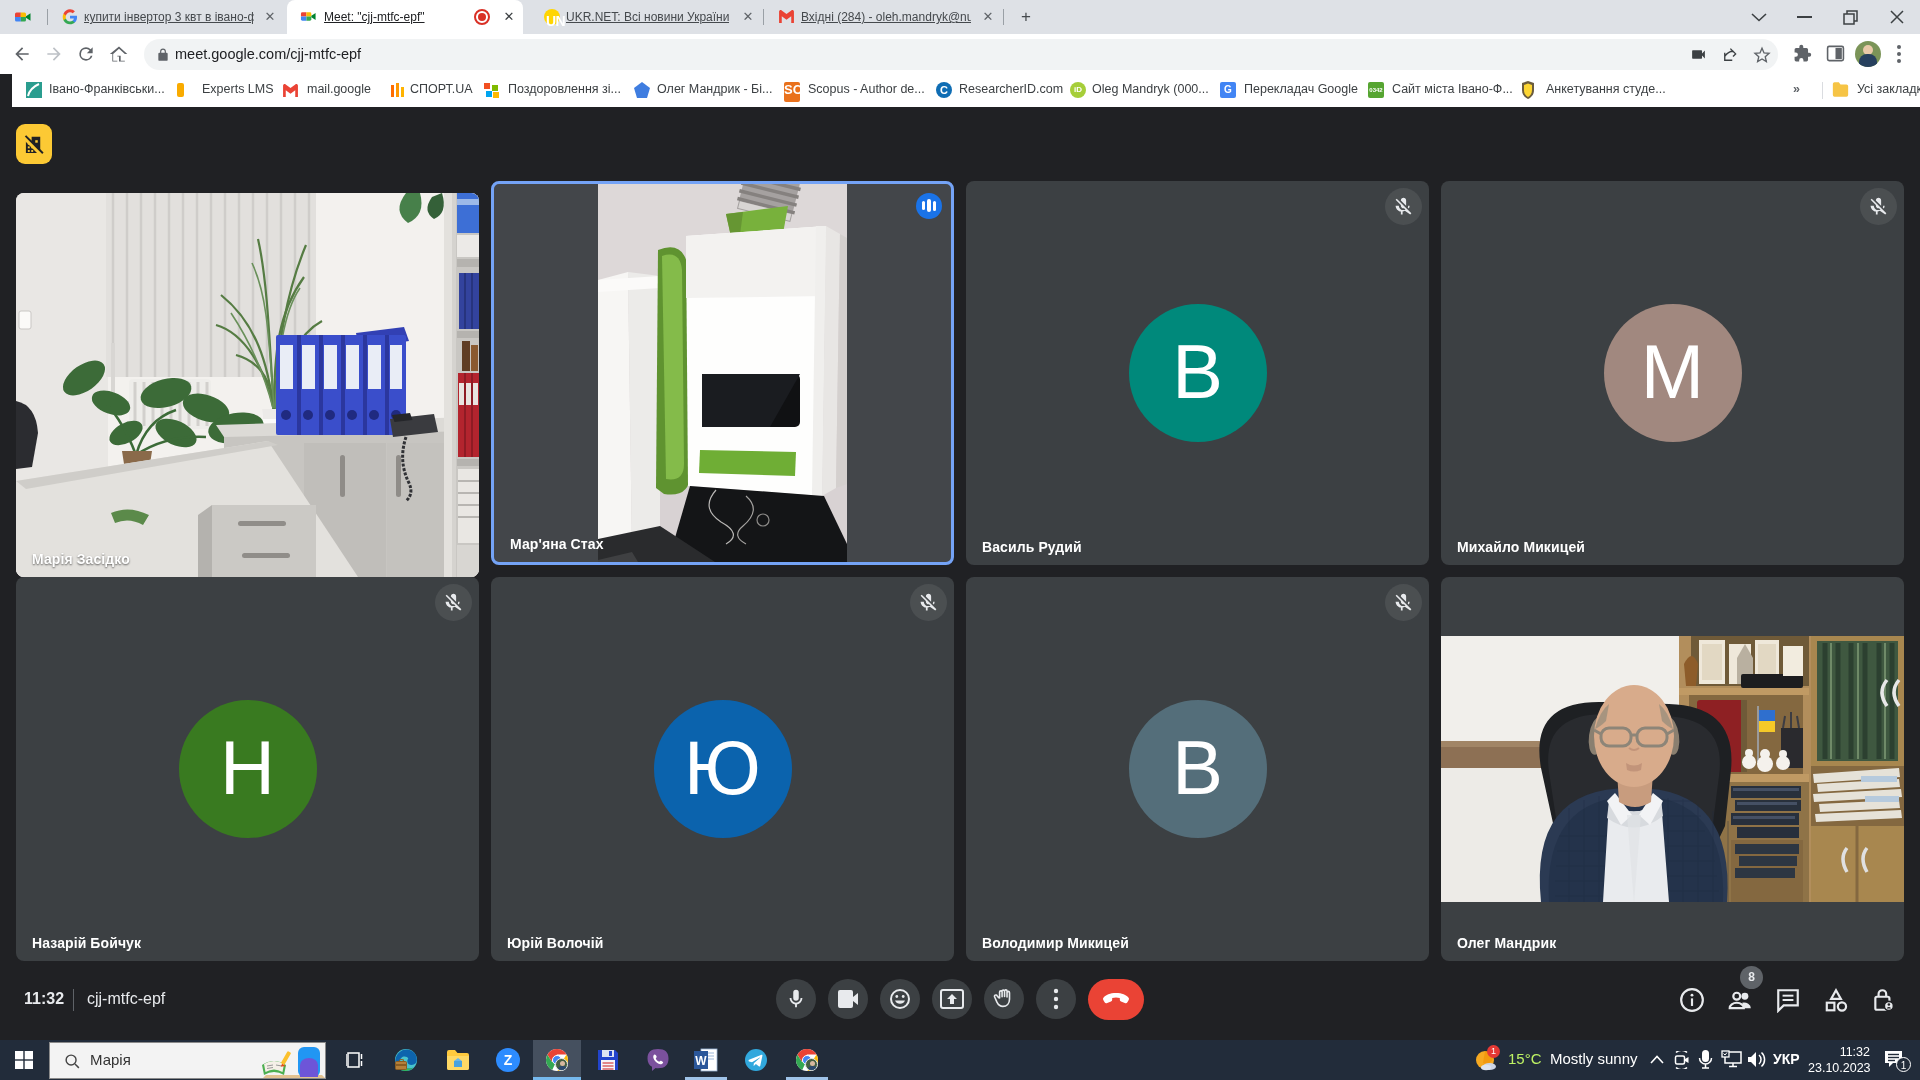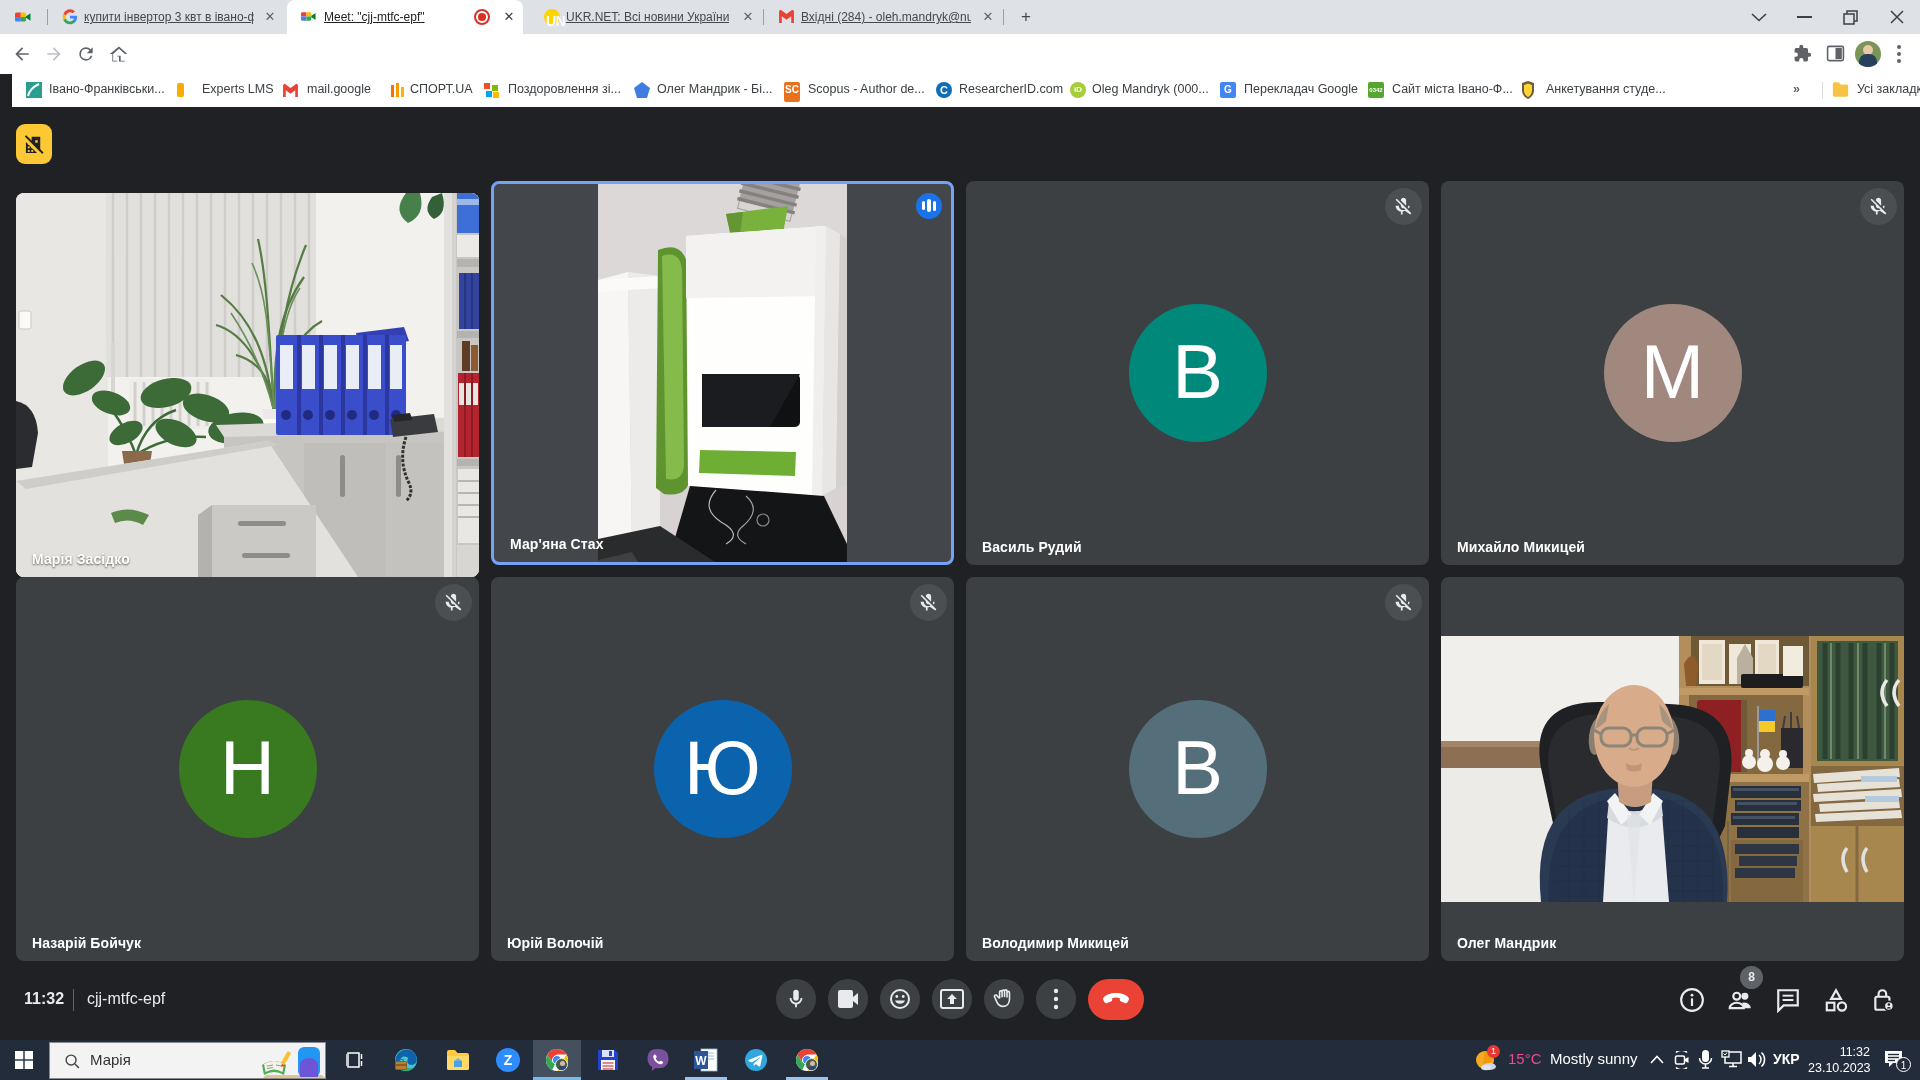--- a/index.html
+++ b/index.html
@@ -109,20 +109,36 @@
     </svg>
   <svg class="abs" style="left:44px;top:10px" width="20" height="20" viewBox="0 0 24 24">
       <path d="M4 11h12.2l-5.6-5.6L12 4l8 8-8 8-1.4-1.4 5.6-5.6H4v-2z" fill="#bdc1c6"></path>
     </svg>
   <svg class="abs" style="left:76px;top:10px" width="20" height="20" viewBox="0 0 24 24">
       <path d="M17.65 6.35A7.96 7.96 0 0 0 12 4a8 8 0 1 0 7.73 10h-2.08A6 6 0 1 1 12 6c1.66 0 3.14.69 4.22 1.78L13 11h7V4l-2.35 2.35z" fill="#5f6368"></path>
     </svg>
   <svg class="abs" style="left:109px;top:10px" width="20" height="20" viewBox="0 0 24 24">
       <path d="M12 5.7 5 12 v8 h5 v-6 h4 v6 h5 v-8 z M12 3 l10 9 h-3 v9 h-7 v-6 h-2 v6 H4 v-9 H1 z" fill="#5f6368" fill-rule="evenodd"></path>
     </svg>
+  <div id="addrpill">
+    <svg class="abs" style="left:12px;top:8px" width="14" height="16" viewBox="0 0 24 24">
+        <path d="M18 8h-1V6a5 5 0 0 0-10 0v2H6a2 2 0 0 0-2 2v10a2 2 0 0 0 2 2h12a2 2 0 0 0 2-2V10a2 2 0 0 0-2-2zM9 6a3 3 0 0 1 6 0v2H9V6z" fill="#5f6368"></path>
+      </svg>
+    <div class="urltext">meet.google.com/cjj-mtfc-epf</div>
+
+    <svg class="abs" style="right:70px;top:7px" width="19" height="17" viewBox="0 0 24 24">
+        <path d="M17 10.5V7a1 1 0 0 0-1-1H4a1 1 0 0 0-1 1v10a1 1 0 0 0 1 1h12a1 1 0 0 0 1-1v-3.5l4 4v-11l-4 4z" fill="#3c4043"></path>
+      </svg>
+    <svg class="abs" style="right:39px;top:7px" width="18" height="18" viewBox="0 0 24 24">
+        <path d="M5 9 v10 h10 M5 14 c4-6 8-7 11-7 l-3.5-3.5 M16 7 l3.5 3.5 -3.5 3.5" fill="none" stroke="#3c4043" stroke-width="1.8"></path>
+      </svg>
+    <svg class="abs" style="right:7px;top:7px" width="18" height="18" viewBox="0 0 24 24">
+        <path d="M12 17.3 6.2 20.8l1.5-6.6L2.6 9.8l6.7-.6L12 3l2.7 6.2 6.7.6-5.1 4.4 1.5 6.6z" fill="none" stroke="#5f6368" stroke-width="1.8"></path>
+      </svg>
+  </div>
   <svg class="abs" style="left:1793px;top:10px" width="19" height="19" viewBox="0 0 24 24">
       <path d="M20.5 11H19V7a2 2 0 0 0-2-2h-4V3.5a2.5 2.5 0 0 0-5 0V5H4a2 2 0 0 0-2 2v3.8h1.5a2.7 2.7 0 0 1 0 5.4H2V20a2 2 0 0 0 2 2h3.8v-1.5a2.7 2.7 0 0 1 5.4 0V22H17a2 2 0 0 0 2-2v-4h1.5a2.5 2.5 0 0 0 0-5z" fill="#5f6368"></path>
     </svg>
   <svg class="abs" style="left:1826px;top:10px" width="19" height="19" viewBox="0 0 24 24">
       <rect x="2" y="3" width="20" height="18" rx="2" fill="none" stroke="#5f6368" stroke-width="2"></rect>
       <rect x="12" y="5" width="8" height="14" fill="#5f6368"></rect>
     </svg>
   <div class="abs" style="left:1855px;top:7px;width:26px;height:26px;border-radius:50%;background:#7b9458;overflow:hidden">
     <div class="abs" style="left:8px;top:4px;width:10px;height:10px;border-radius:50%;background:#e9c9a8"></div>
     <div class="abs" style="left:4px;top:13px;width:18px;height:13px;border-radius:8px 8px 0 0;background:#27405e"></div>
@@ -157,21 +173,21 @@
       <div style="position:absolute;width:6px;height:6px;background:#f25022"></div>
       <div style="position:absolute;left:8px;top:2px;width:6px;height:6px;background:#7fba00"></div>
       <div style="position:absolute;top:8px;left:2px;width:6px;height:6px;background:#00a4ef"></div>
       <div style="position:absolute;left:9px;top:9px;width:6px;height:6px;background:#ffb900"></div>
     </div>
   <div class="bm" style="left:496px">Поздоровлення зі...</div>
   <svg class="abs" style="left:622px;top:8px" width="16" height="16" viewBox="0 0 16 16">
       <path d="M8 0 L16 6 L13 16 L3 16 L0 6 Z" fill="#3f7de0"></path>
     </svg>
   <div class="bm" style="left:645px">Олег Мандрик - Бі...</div>
-  <div class="abs" style="left:772px;top:8px;width:16px;height:20px;background:#e9711c;border-radius:2px;color:#fff;font-size:10px;font-weight:700;text-align:center;line-height:16px">SC</div>
+  <div class="abs" style="left:772px;top:8px;width:16px;height:20px;background:#e9711c;border-radius:2px;color:#fff;font-size:13px;font-weight:700;text-align:center;line-height:16px">SC</div>
   <div class="bm" style="left:796px">Scopus - Author de...</div>
   <div class="abs" style="left:924px;top:8px;width:16px;height:16px;border-radius:50%;background:#0f6db4;color:#fff;font-size:11px;font-weight:700;text-align:center;line-height:16px">C</div>
   <div class="bm" style="left:947px">ResearcherID.com</div>
   <div class="abs" style="left:1058px;top:8px;width:16px;height:16px;border-radius:50%;background:#a6ce39;color:#fff;font-size:8px;font-weight:700;text-align:center;line-height:16px">iD</div>
   <div class="bm" style="left:1080px">Oleg Mandryk (000...</div>
   <div class="abs" style="left:1208px;top:8px;width:16px;height:16px;background:#4285f4;border-radius:2px;color:#fff;font-size:10px;font-weight:700;text-align:center;line-height:16px">G</div>
   <div class="bm" style="left:1232px">Перекладач Google</div>
   <div class="abs" style="left:1356px;top:8px;width:16px;height:16px;background:#56a531;border-radius:2px;color:#fff;font-size:6px;font-weight:700;text-align:center;line-height:16px">0342</div>
   <div class="bm" style="left:1380px">Сайт міста Івано-Ф...</div>
   <svg class="abs" style="left:1508px;top:7px" width="16" height="18" viewBox="0 0 16 18">
@@ -845,21 +861,21 @@
 
   <div class="abs" style="left:1473px;top:7px;width:27px;height:27px">
     <svg width="27" height="27" viewBox="0 0 27 27">
         <circle cx="12" cy="13" r="9" fill="#f6a921"></circle>
         <path d="M12 4 a9 9 0 0 1 8 5 a7 7 0 0 1 -10 7 Z" fill="#ef8c00" opacity=".55"></path>
         <ellipse cx="16.5" cy="19.5" rx="6.5" ry="3.6" fill="#ccd5e6"></ellipse>
         <ellipse cx="13" cy="20.5" rx="5" ry="2.8" fill="#dde4f0"></ellipse>
       </svg>
     <div class="abs" style="left:14px;top:-2px;width:13px;height:13px;border-radius:50%;background:#e53935;color:#fff;font-size:9px;text-align:center;line-height:13px">1</div>
   </div>
-  <div class="abs" style="left:1508px;top:10px;color:#ec4899;font-size:15px">15°C</div>
+  <div class="abs" style="left:1508px;top:10px;color:#bef264;font-size:15px">15°C</div>
   <div class="abs" style="left:1550px;top:10px;color:#fff;font-size:15px">Mostly sunny</div>
   <svg class="abs" style="left:1650px;top:15px" width="14" height="9" viewBox="0 0 14 9">
       <path d="M1 8 L7 1.5 L13 8" stroke="#fff" stroke-width="1.6" fill="none"></path>
     </svg>
   <svg class="abs" style="left:1672px;top:11px" width="19" height="18" viewBox="0 0 19 18">
       <path d="M4 1.5 a8 8 0 0 1 11 0 M4 16.5 a8 8 0 0 0 11 0" stroke="#fff" stroke-width="1.5" fill="none"></path>
       <rect x="3.5" y="5" width="9" height="8" rx="1.5" fill="none" stroke="#fff" stroke-width="1.5"></rect>
       <path d="M13 8 l3.5 -2 v6 l-3.5 -2 z" fill="#fff"></path>
     </svg>
   <svg class="abs" style="left:1698px;top:9px" width="15" height="22" viewBox="0 0 15 22">

